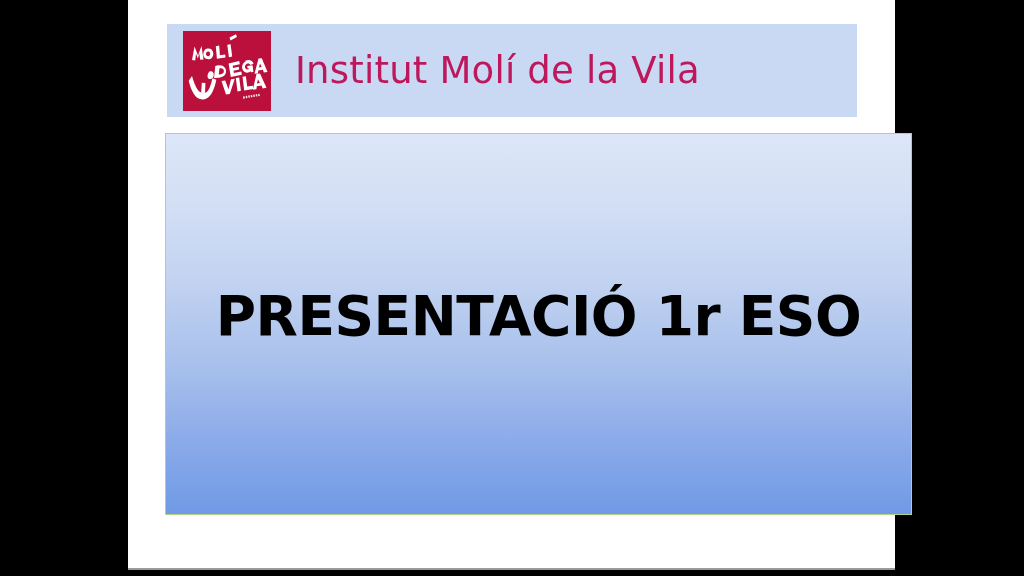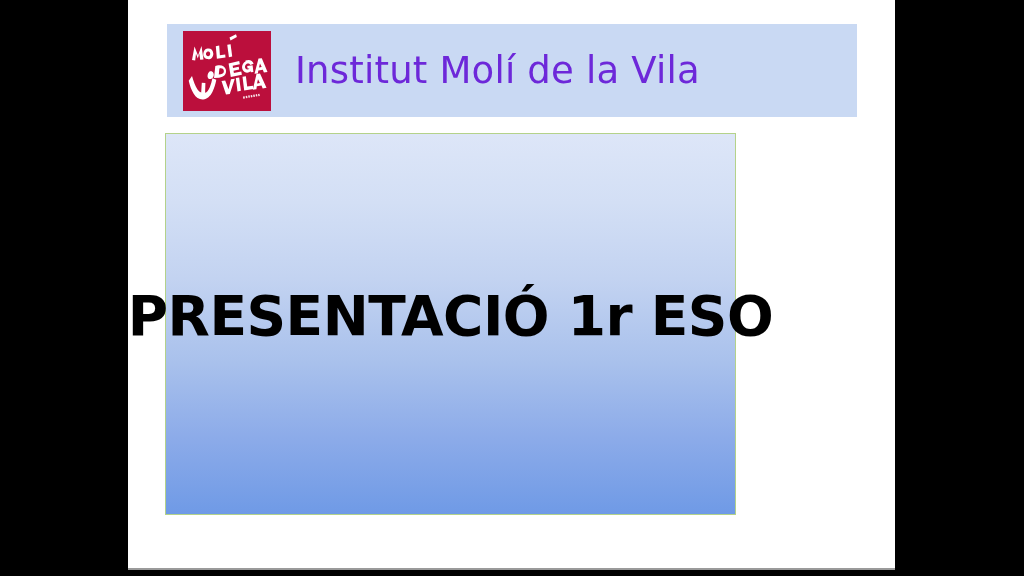--- a/index.html
+++ b/index.html
@@ -54,34 +54,34 @@
     margin-left: 16px;
     background: #bb0f3c;
     flex: 0 0 auto;
     overflow: hidden;
   }
   #logo svg { display:block; width:88px; height:80px; }
 
   
   #school-name {
     margin-left: 24px;
-    color: #6d28d9;
+    color: #be185d;
     font-size: 37px;
     font-weight: 400;
     letter-spacing: 0.2px;
     white-space: nowrap;
     font-family: "DejaVu Sans", sans-serif;
   }
 
   
   #content-panel {
     position: absolute;
     left: 37px;           
     top: 133px;
-    width: 571px;         
+    width: 747px;         
     height: 382px;
     box-sizing: border-box;
     border: 1.5px solid #b4d28a;
     background: linear-gradient(to bottom,
                   #dde6f8 0%,
                   #d3dff5 18%,
                   #c3d3f1 38%,
                   #a9c1ec 60%,
                   #8cabe9 80%,
                   #6f9ae6 100%);

